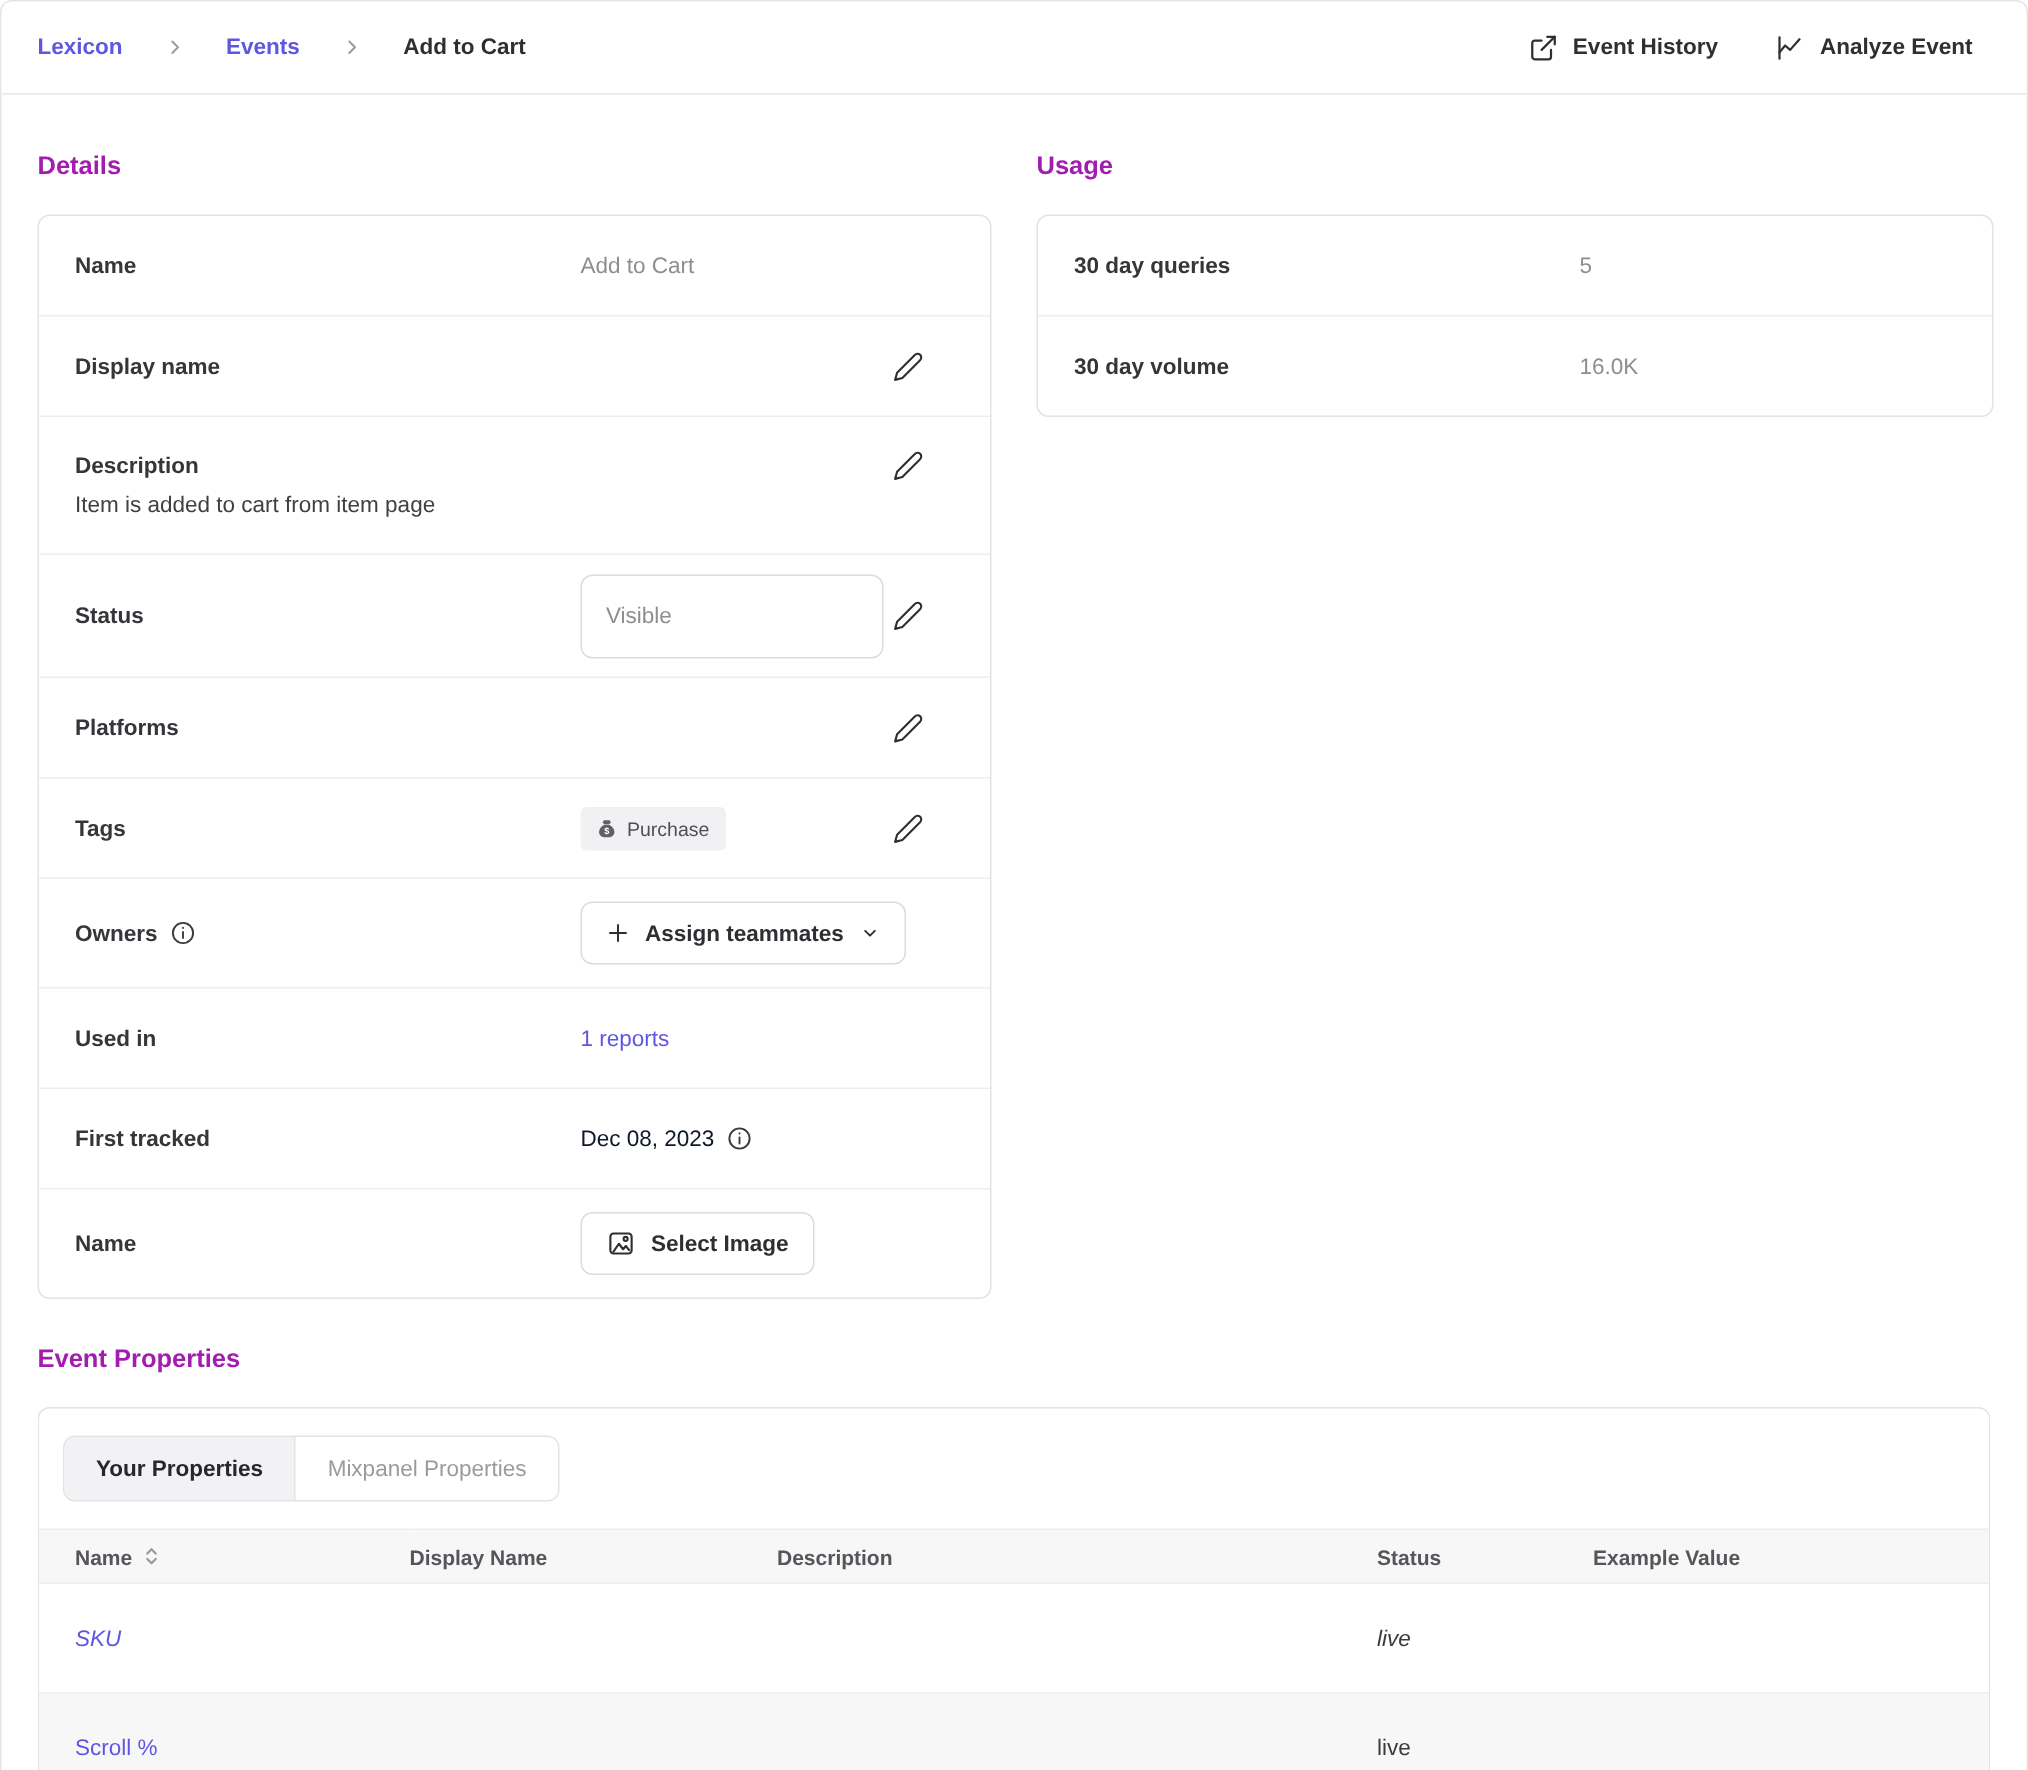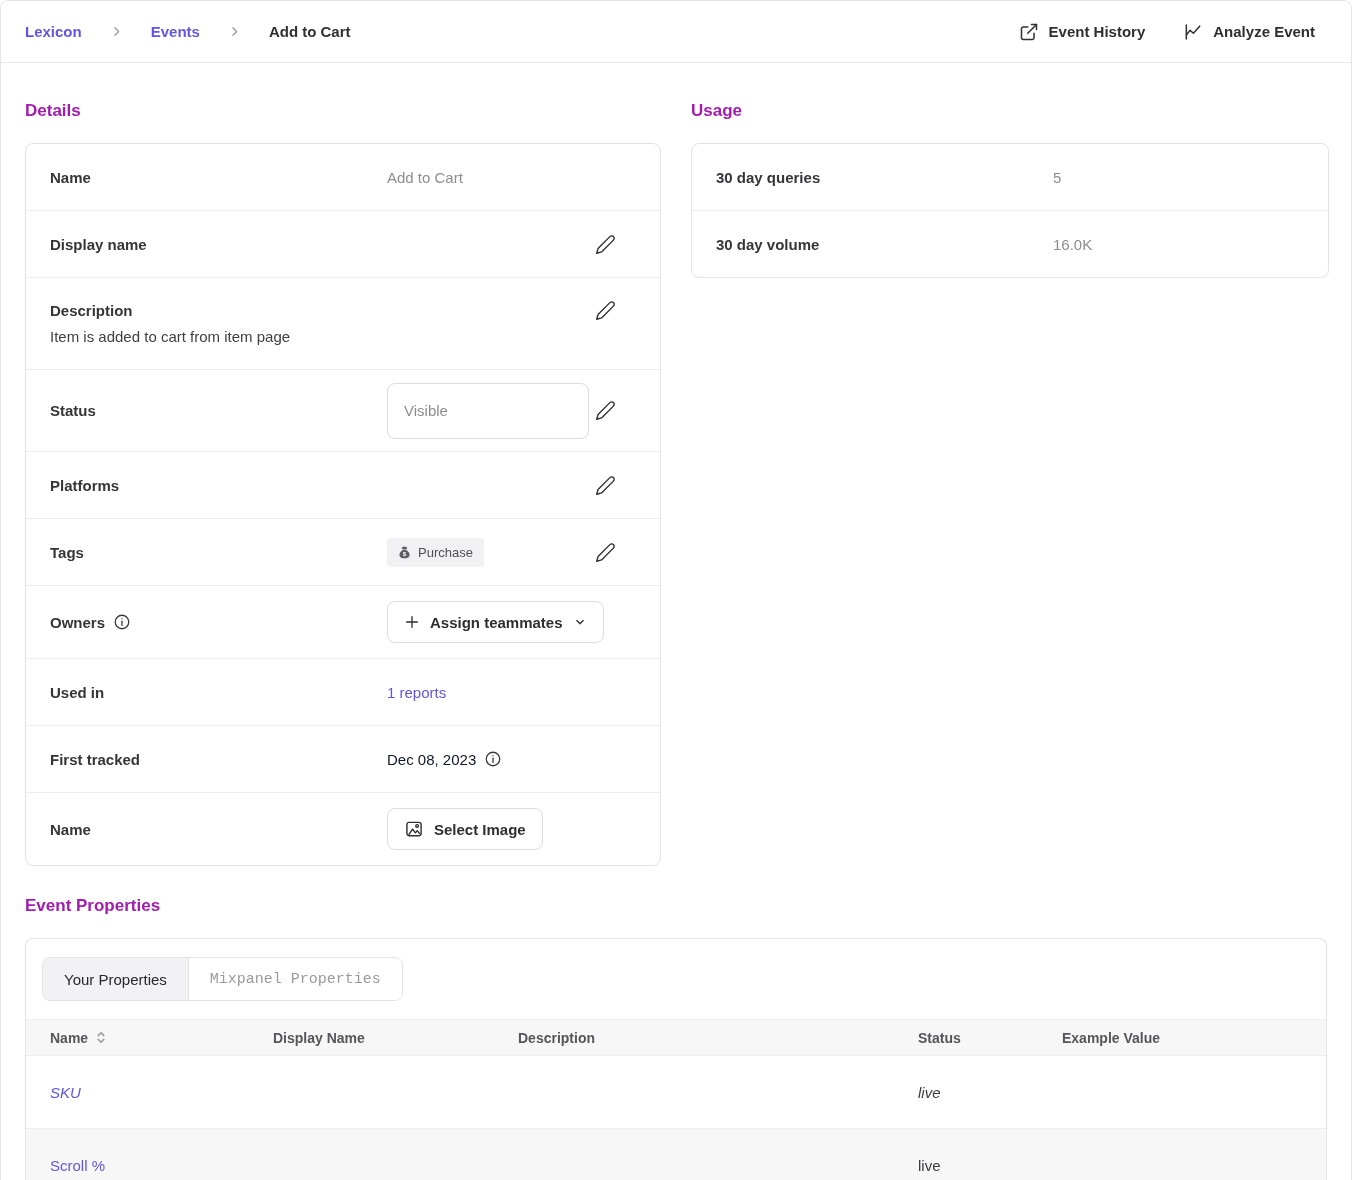--- a/index.html
+++ b/index.html
@@ -64,22 +64,22 @@
   .info { display: inline-flex; color: #3a3a3f; }
   
   .ep { margin-top: 30px; }
   .ep-card { border-radius: 8px 8px 0 0; border-bottom: none; overflow: hidden; }
   .tabbar { padding: 18px 16px; }
   .tabgroup { display: inline-flex; border: 1px solid #e3e3e6; border-radius: 8px; overflow: hidden; }
   .tab {
     height: 42px; display: flex; align-items: center; padding: 0 21px; background: #fff; border: none;
     font-family: inherit; font-size: 15px; color: #9a9a9f; cursor: pointer;
   }
-  .tab + .tab { border-left: 1px solid #e3e3e6; font-family: Liberation Mono, monospace; }
-  .tab.active { background: #f2f2f4; color: #28282c; font-weight: 400; text-align: right; }
+  .tab + .tab { border-left: 1px solid #e3e3e6; }
+  .tab.active { background: #f2f2f4; color: #28282c; font-weight: 700; text-align: right; }
   table.props { width: 100%; border-collapse: collapse; table-layout: fixed; }
   table.props th {
     background: #f7f7f8; border-top: 1px solid #eeeef0; border-bottom: 1px solid #eeeef0;
     height: 36px; text-align: left; font-size: 14px; font-weight: 700; color: #55555a; padding: 0;
   }
   table.props th.first, table.props td.first { padding-left: 24px; }
   table.props td { height: 73px; font-size: 15px; color: #3a3a3f; padding: 0; border-top: 1px solid #eeeef0; }
   table.props tbody tr:first-child td { border-top: none; font-style: italic; }
   td.status, tr .muted { color: #8e8e92; }
   tr.hovered td { background: #f7f7f8; }

